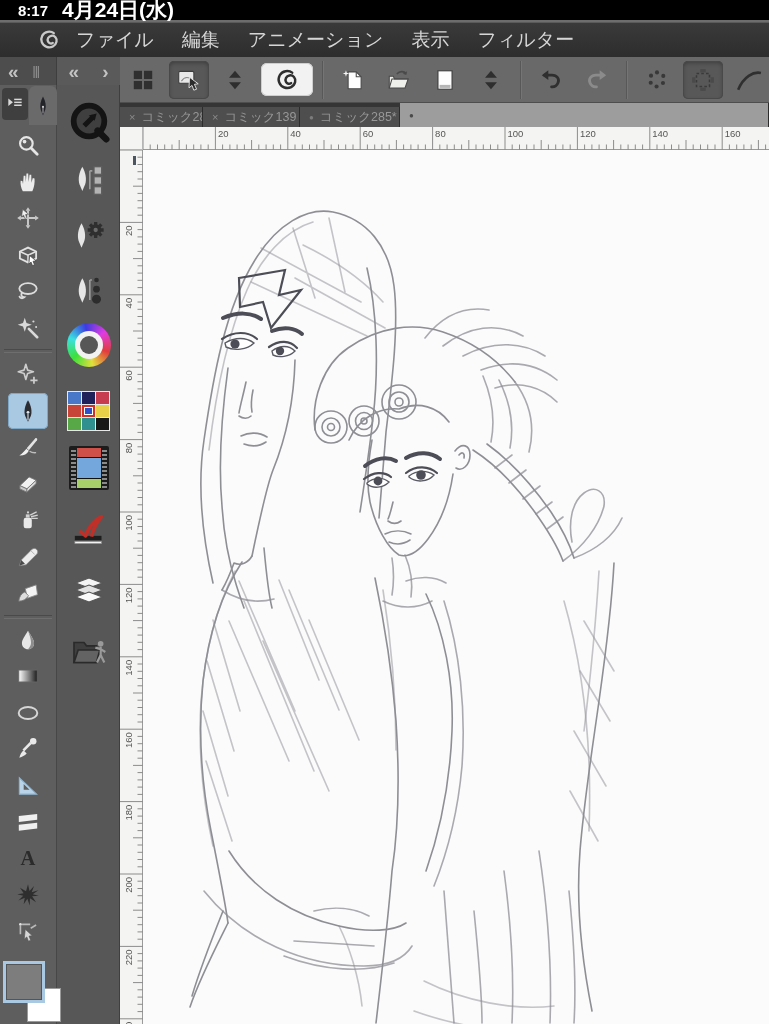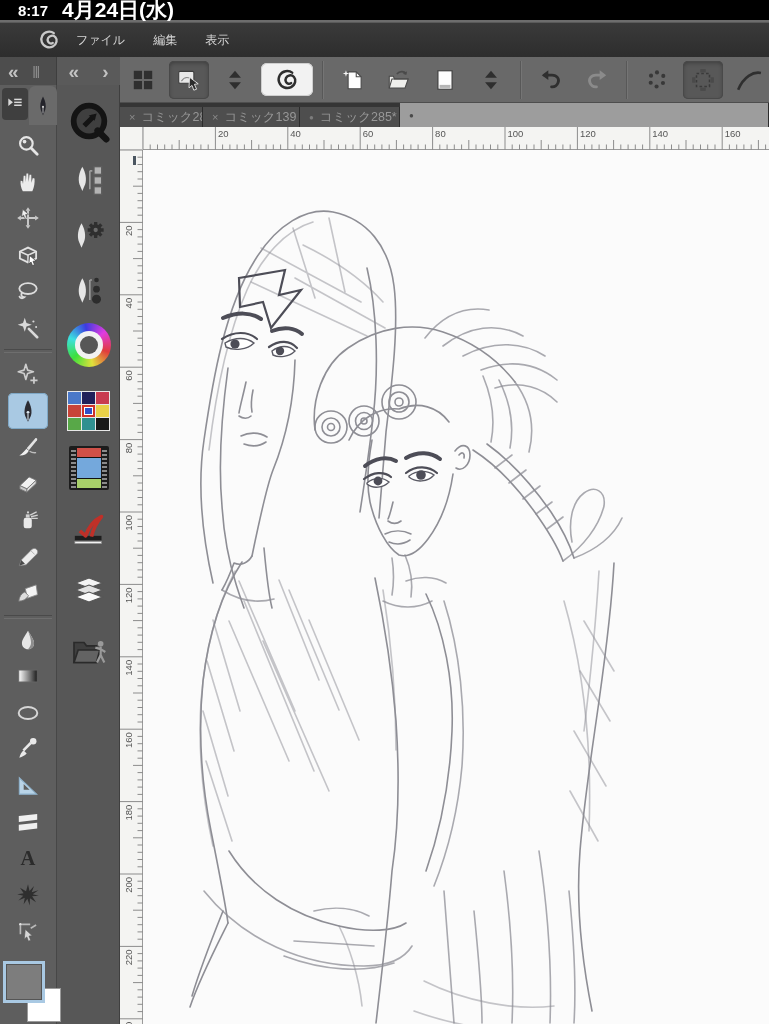--- a/index.html
+++ b/index.html
@@ -9,21 +9,21 @@
   .ab{position:absolute}
   
   #statusbar{left:0;top:0;width:769px;height:20px;background:#000;color:#fff;display:flex;align-items:center}
   #statusbar .time{font-weight:bold;font-size:15px;margin-left:18px}
   #statusbar .date{font-weight:bold;font-size:21px;margin-left:14px}
   
   #menubar{left:0;top:22px;width:769px;height:35px;background:linear-gradient(#3a3a3a,#2d2d2d);
            border-top:1px solid #5a5a5a;box-sizing:border-box;display:flex;align-items:center;color:#d6d6d6}
   #menulogo{margin-left:36px;width:26px;height:26px;display:flex;align-items:center;justify-content:center}
   #menulogo svg path{stroke:#c9c9c9}
-  .menu-item{font-size:12px;padding:0 14px;cursor:default}
+  .menu-item{font-size:19px;padding:0 14px;cursor:default}
   
   #striptA{left:0;top:57px;width:57px;height:28px;background:#4d4d4d;border-right:1px solid #3e3e3e;box-sizing:border-box;
            display:flex;align-items:center;color:#c3c3c3}
   #striptB{left:57px;top:57px;width:63px;height:28px;background:#5a5a5a;display:flex;align-items:center;justify-content:space-around;color:#c3c3c3}
   .chev{font-size:19px;font-weight:bold;line-height:1}
   .grip{font-size:12px;letter-spacing:-1px;color:#9b9b9b;margin-left:14px}
   #striptA .chev{margin-left:8px}
   
   #toolbar{left:120px;top:57px;width:649px;height:46px;background:#696969;display:flex;align-items:center;border-bottom:1px solid #4e4e4e;box-sizing:border-box}
   .tb-btn{width:40px;height:38px;display:flex;align-items:center;justify-content:center;border-radius:5px;margin:0 3px;flex:0 0 auto}
@@ -93,21 +93,23 @@
 
 <div id="menubar" class="ab">
   <span id="menulogo">
     <svg viewBox="0 0 24 24" width="24" height="24">
         <path d="M16.8,5.2 C13.5,2.6 7.6,3.4 5.3,7.6 C3,11.8 4.8,17.3 9.6,18.9 C14,20.4 18.6,18 19.5,13.8 C20.3,10.2 17.6,7.2 14.3,7.8 C11.3,8.3 9.9,11.2 11,13.6 C11.9,15.6 14.3,16.1 15.8,14.9" fill="none" stroke-width="2.3" stroke-linecap="round"></path>
       </svg>
   </span>
   <div id="menu-items" style="display:flex">
       <span class="menu-item">ファイル</span>
       <span class="menu-item">編集</span>
+      <span class="menu-item">アニメーション</span>
       <span class="menu-item">表示</span>
+      <span class="menu-item">フィルター</span>
     </div>
 </div>
 
 <div id="striptA" class="ab">
   <span class="chev">«</span>
   <span class="grip">|||</span>
 </div>
 <div id="striptB" class="ab">
   <span class="chev">«</span>
   <span class="chev">›</span>

